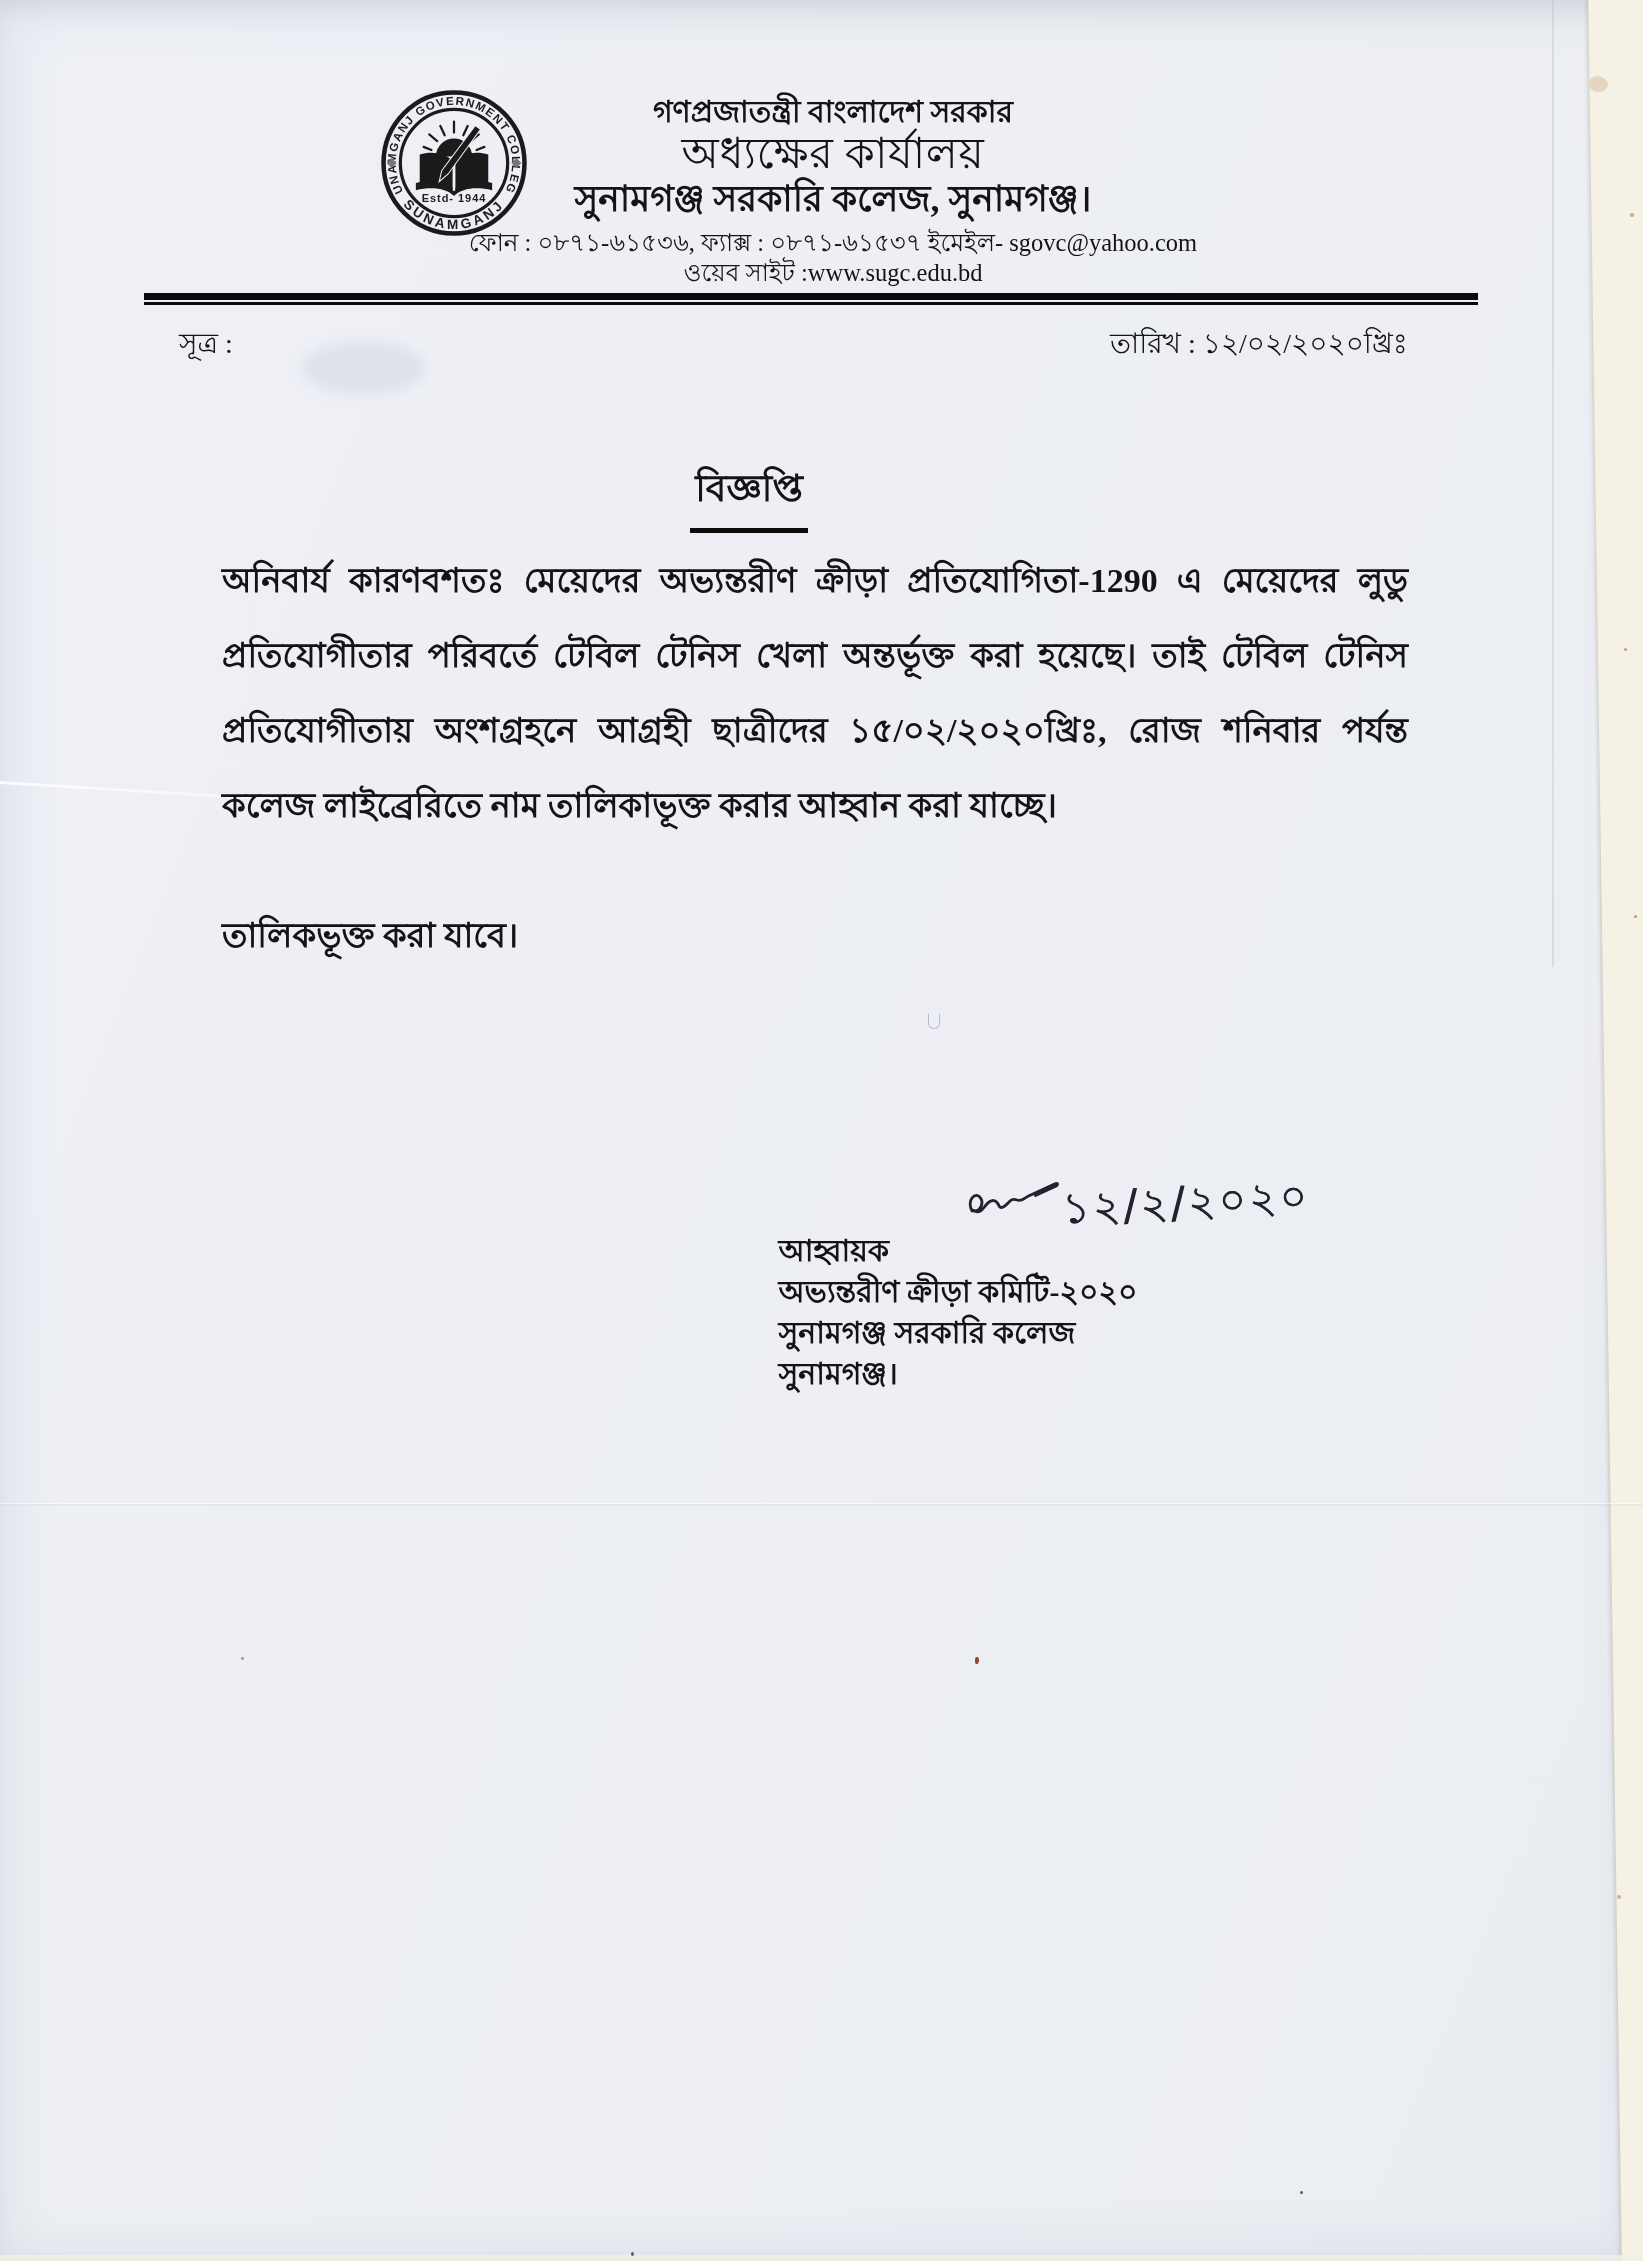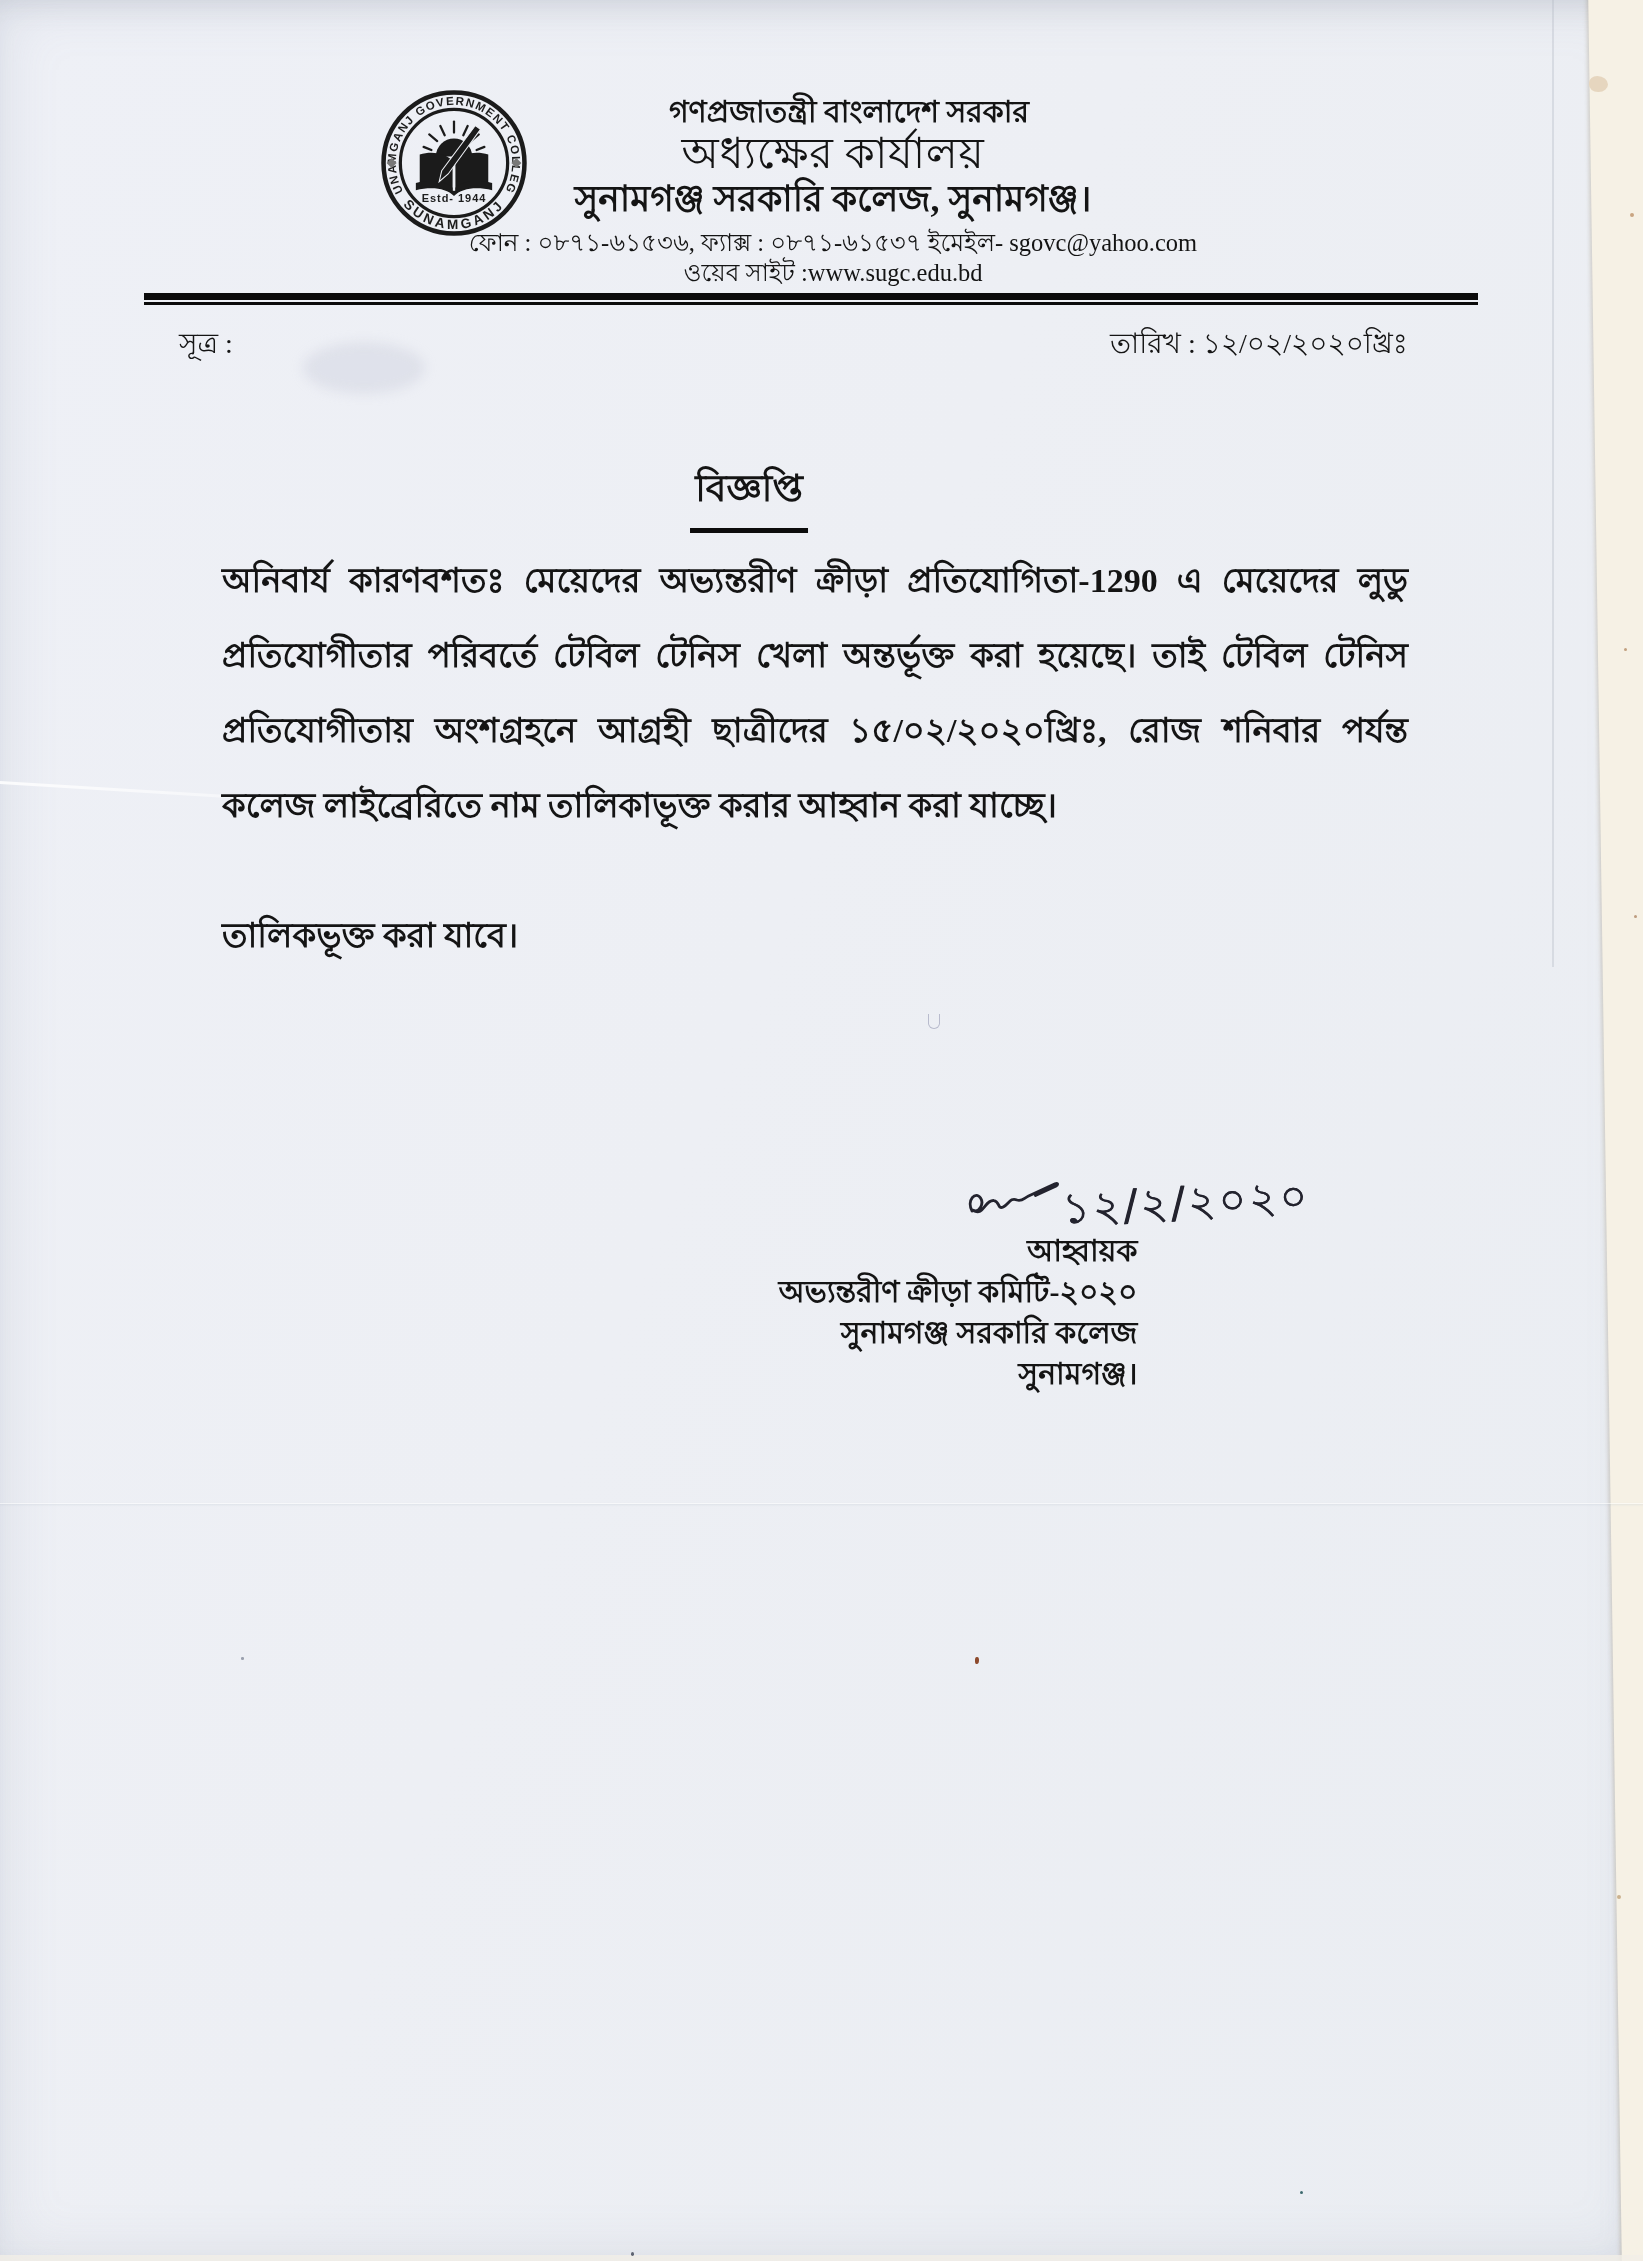--- a/index.html
+++ b/index.html
@@ -36,21 +36,21 @@
   .s6{left:241px; top:1657px; width:2.6px; height:2.6px; background:#9aa0ae;}
   .s7{left:1300px; top:2191px; width:3.2px; height:3.2px; background:#3d6a6e;}
   .s8{left:1617px; top:1895px; width:3.9px; height:3.9px; background:#cbb28f;}
   .s9{left:631px; top:2252px; width:3.2px; height:3.9px; background:#5e6472;}
   .pen-tick{position:absolute; left:928px; top:1014px; width:9.7px; height:14px;
     border:1.3px solid rgba(108,110,148,.40); border-top:none; border-radius:0 0 5.8px 5.8px;}
   
   .seal{position:absolute; left:379px; top:88px; width:150px; height:150px;}
   .seal text{font-family:"Liberation Sans","DejaVu Sans",sans-serif; font-weight:bold; fill:#1d1d1d;}
   .hline{position:absolute; left:833px; transform:translateX(-50%); white-space:nowrap; line-height:1.12;}
-  .h-gov    {top:95px; font-size:30px; font-weight:bold;margin-left:16px;}
+  .h-gov    {top:95px; font-size:30px; font-weight:bold;}
   .h-office {top:130px; font-size:43px; font-weight:normal; letter-spacing:0.6px;}
   .h-college{top:179px; font-size:36px; font-weight:bold;font-family:Liberation Serif, serif;}
   .h-contact{top:229px; font-size:24.5px;}
   .h-web    {top:259px; font-size:24.5px;}
   
   .rule{position:absolute; left:144px; top:293px; width:1334px; height:13px;}
   .rule::before{content:""; position:absolute; left:0; top:0; width:100%; height:7px; background:#0b0b0b;}
   .rule::after {content:""; position:absolute; left:0; top:9px; width:100%; height:3.2px; background:#0b0b0b;}
   
   .ref-label{position:absolute; left:179px; top:322px; font-size:28px;}
@@ -64,21 +64,21 @@
   .note-block{position:absolute; left:222px; top:900px; width:1186px;
     font-size:34px; font-weight:bold; line-height:72px;}
   .just{text-align:justify; text-align-last:justify;}
   .last-line{text-align:left;}
   
   .scrawl{position:absolute; left:964px; top:1173px; width:98px; height:54px;}
   .hand-date{position:absolute; left:1062px; top:1170px; font-size:43px; color:#23232e;
     font-family:"DejaVu Sans","Liberation Sans",sans-serif; letter-spacing:2.6px;
     transform:rotate(-3deg); text-shadow:0.4px 0 #23232e; white-space:nowrap;}
   .sig-block{position:absolute; left:958px; top:1230px; transform:translateX(-50%);
-    text-align:right; font-size:30px; font-weight:bold; line-height:41px; white-space:nowrap;}
+    text-align:left; font-size:30px; font-weight:bold; line-height:41px; white-space:nowrap;}
 </style>
 </head>
 <body>
 
 <div class="page">
 
   <div class="scan-strip"></div>
   <div class="bottom-edge"></div>
 
   <div class="fold-1"></div>

